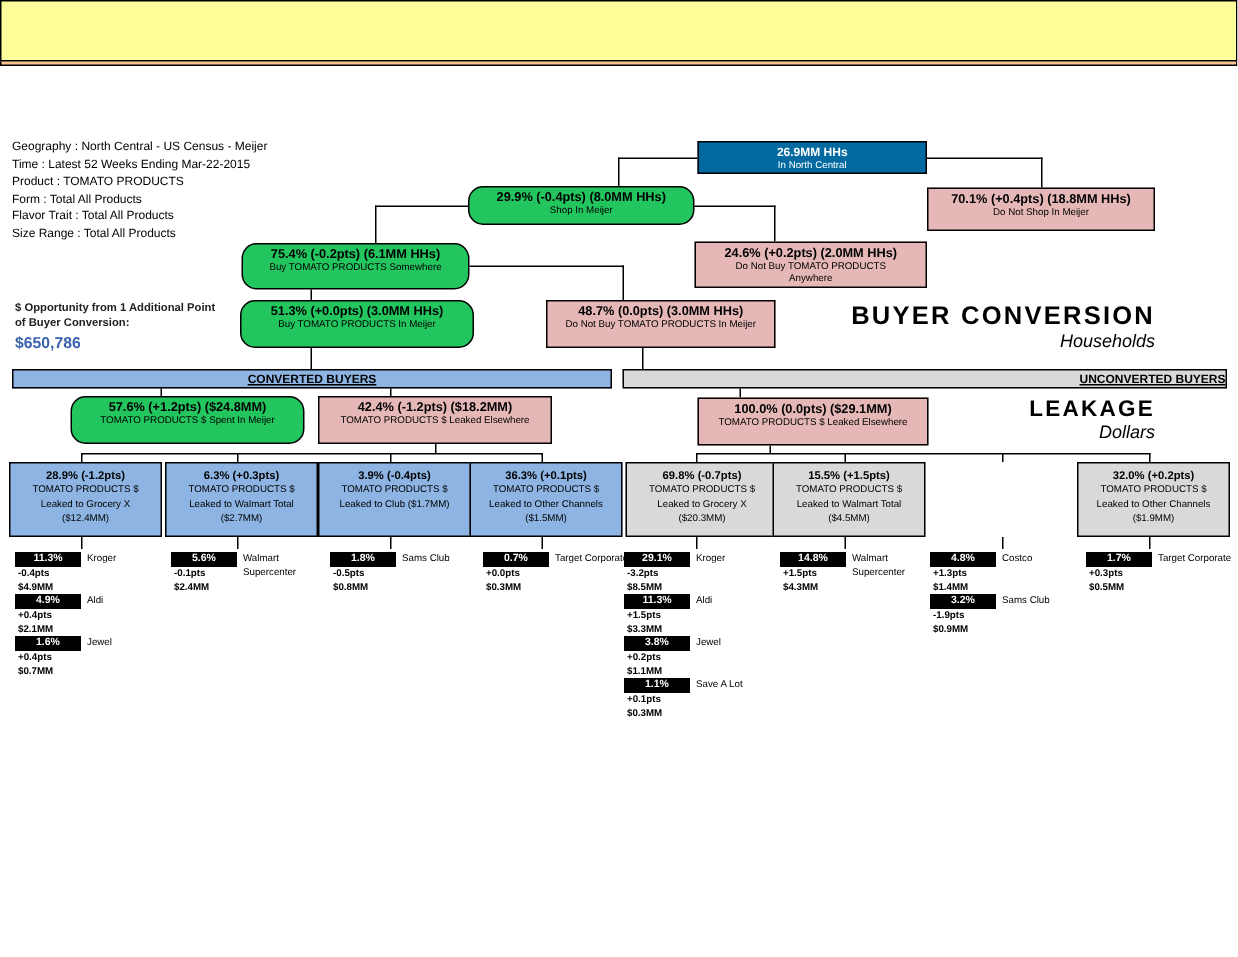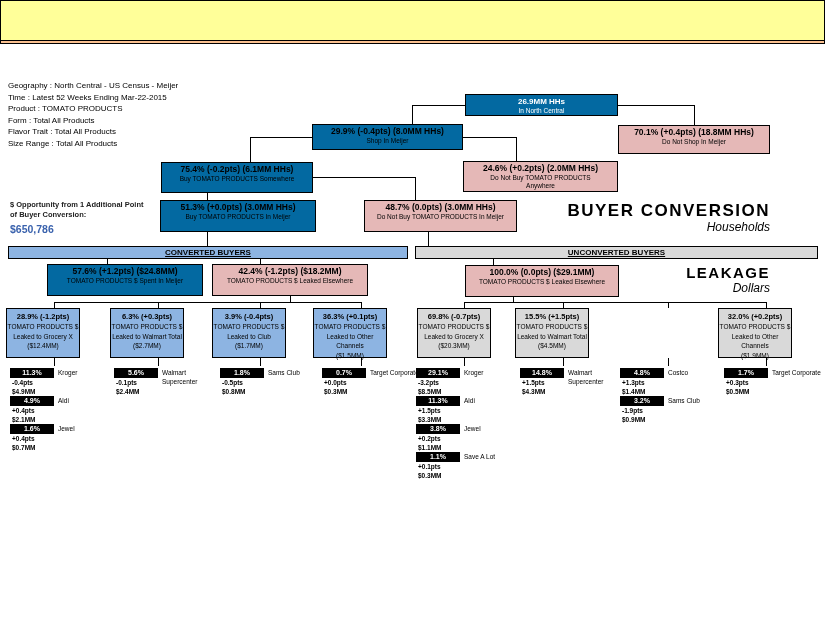--- a/index.html
+++ b/index.html
@@ -13,31 +13,31 @@
              text-align:center;font-size:8px;font-weight:bold;line-height:11px;z-index:3;}
   .band-unconv{left:415px;top:246px;width:403px;height:13px;background:#d9d9d9;border:1px solid #000;
              text-align:center;font-size:8px;font-weight:bold;line-height:11px;z-index:3;}
   .band-conv span,.band-unconv span{text-decoration:underline;}
   
   .hl,.vl{position:absolute;background:#000;z-index:2;}
   .hl{height:1px;} .vl{width:1px;}
   
   .box{position:absolute;border:1px solid #000;box-sizing:border-box;text-align:center;
        z-index:3;padding-top:1px;background:#fff;}
-  .green{background:#0369a1;} .pink{background:#e5b8b7;}
+  .green{background:#22c55e;border-radius:10px;} .pink{background:#e5b8b7;}
   .blackbox{background:#0369a1;color:#fff;}
   .blue{background:#8db4e2;} .grey{background:#d9d9d9;}
   .bt{font-weight:bold;font-size:8.5px;line-height:11px;white-space:nowrap;}
   .bs{font-size:6.5px;line-height:8px;}
   
-  .leaf{top:308px;height:50px;width:74px;padding-top:2px;}
+  .leaf{top:308px;height:50px;width:102px;padding-top:2px;}
   .leaf .bt{font-size:7.5px;line-height:11px;}
   .leaf .bs{line-height:9.5px;}
   
-  #hdr{position:absolute;left:8px;top:80px;font-size:8px;line-height:11.5px;z-index:3;}
+  #hdr{position:absolute;left:8px;top:92px;font-size:8px;line-height:11.5px;z-index:3;}
   
   #opp{position:absolute;left:10px;top:200px;width:205px;text-align:left;z-index:3;}
   #opp .l{font-size:7.5px;font-weight:bold;line-height:10px;color:#222;}
   #opp .v{font-size:10.5px;font-weight:bold;color:#3a62ad;margin-top:3px;}
   
   .sect{position:absolute;left:500px;width:270px;text-align:right;z-index:3;}
   .sect .t1{font-size:17px;font-weight:bold;letter-spacing:1.5px;line-height:19px;}
   .sect .t2{font-size:12px;font-style:italic;line-height:15px;}
   #sect-leak .t1{font-size:15px;line-height:17px;}
   
@@ -59,21 +59,21 @@
     <div>Time : Latest 52 Weeks Ending Mar-22-2015</div>
     <div>Product : TOMATO PRODUCTS</div>
     <div>Form : Total All Products</div>
     <div>Flavor Trait : Total All Products</div>
     <div>Size Range : Total All Products</div>
   </div>
 
   <div class="band band-orange"></div>
   <div class="band band-yellow"></div>
   <div class="band band-conv" style="position:absolute;"><span>CONVERTED BUYERS</span></div>
-  <div class="band band-unconv" style="position:absolute;"><span>UNCONVERTED BUYERS</span></div>
+  <div class="band band-unconv" style="position:absolute;text-align:right;"><span>UNCONVERTED BUYERS</span></div>
 
   <div class="hl" style="left:412px;top:105px;width:53px"></div>
   <div class="hl" style="left:618px;top:105px;width:77px"></div>
   <div class="hl" style="left:250px;top:137px;width:62px"></div>
   <div class="hl" style="left:463px;top:137px;width:54px"></div>
   <div class="hl" style="left:313px;top:177px;width:103px"></div>
   <div class="hl" style="left:54px;top:302px;width:308px"></div>
   <div class="hl" style="left:464px;top:302px;width:303px"></div>
   <div class="vl" style="left:412px;top:105px;height:19px"></div>
   <div class="vl" style="left:694px;top:105px;height:20px"></div>

